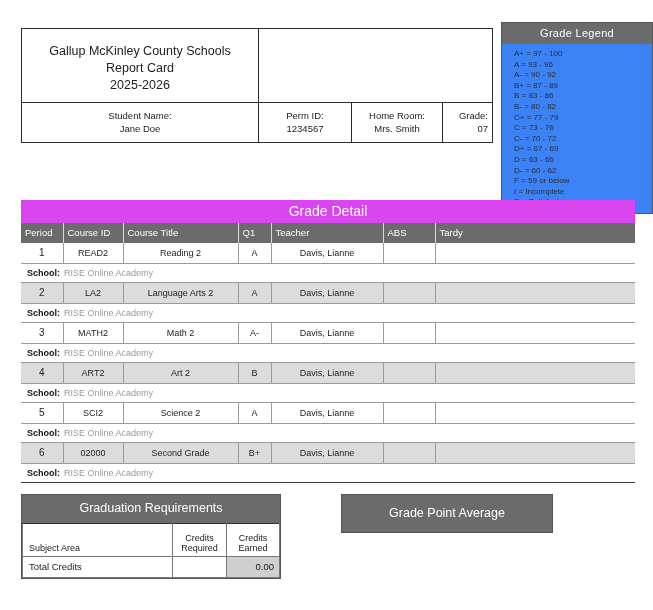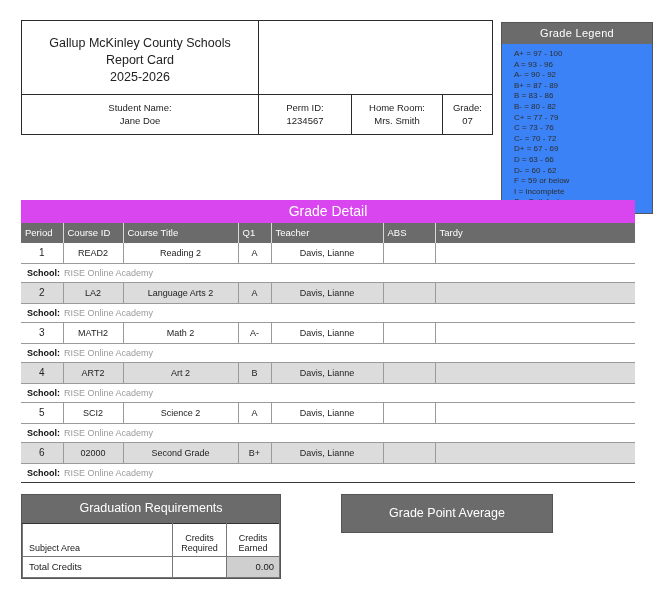--- a/index.html
+++ b/index.html
@@ -22,21 +22,21 @@
     left: 21px;
     top: 16px;
     width: 612px;
     height: 182px;
   }
 
   
   #header-block {
     position: absolute;
     left: 0;
-    top: 4px;
+    top: 12px;
     width: 472px;
     border: 1.5px solid #2b2b2b;
     box-sizing: border-box;
     background: #fff;
   }
   #header-top-row {
     display: flex;
     align-items: stretch;
     border-bottom: 1.5px solid #2b2b2b;
   }
@@ -96,21 +96,21 @@
     padding: 6px 4px 7px 4px;
     font-size: 9.5px;
     line-height: 13px;
     color: #222;
     border-right: 1.5px solid #2b2b2b;
   }
   .hb-cell:last-child { border-right: none; }
   #student-cell { width: 237px; }
   #permid-cell  { width: 93px; }
   #homeroom-cell{ width: 91px; }
-  #grade-cell   { flex: 1; }
+  #grade-cell   { flex: 1; text-align: right; }
 
   
   #grade-legend {
     position: absolute;
     left: 480px;
     top: 6px;
     width: 152px;
     border: 1px solid #555;
     box-sizing: border-box;
     background: #3b82f6;

